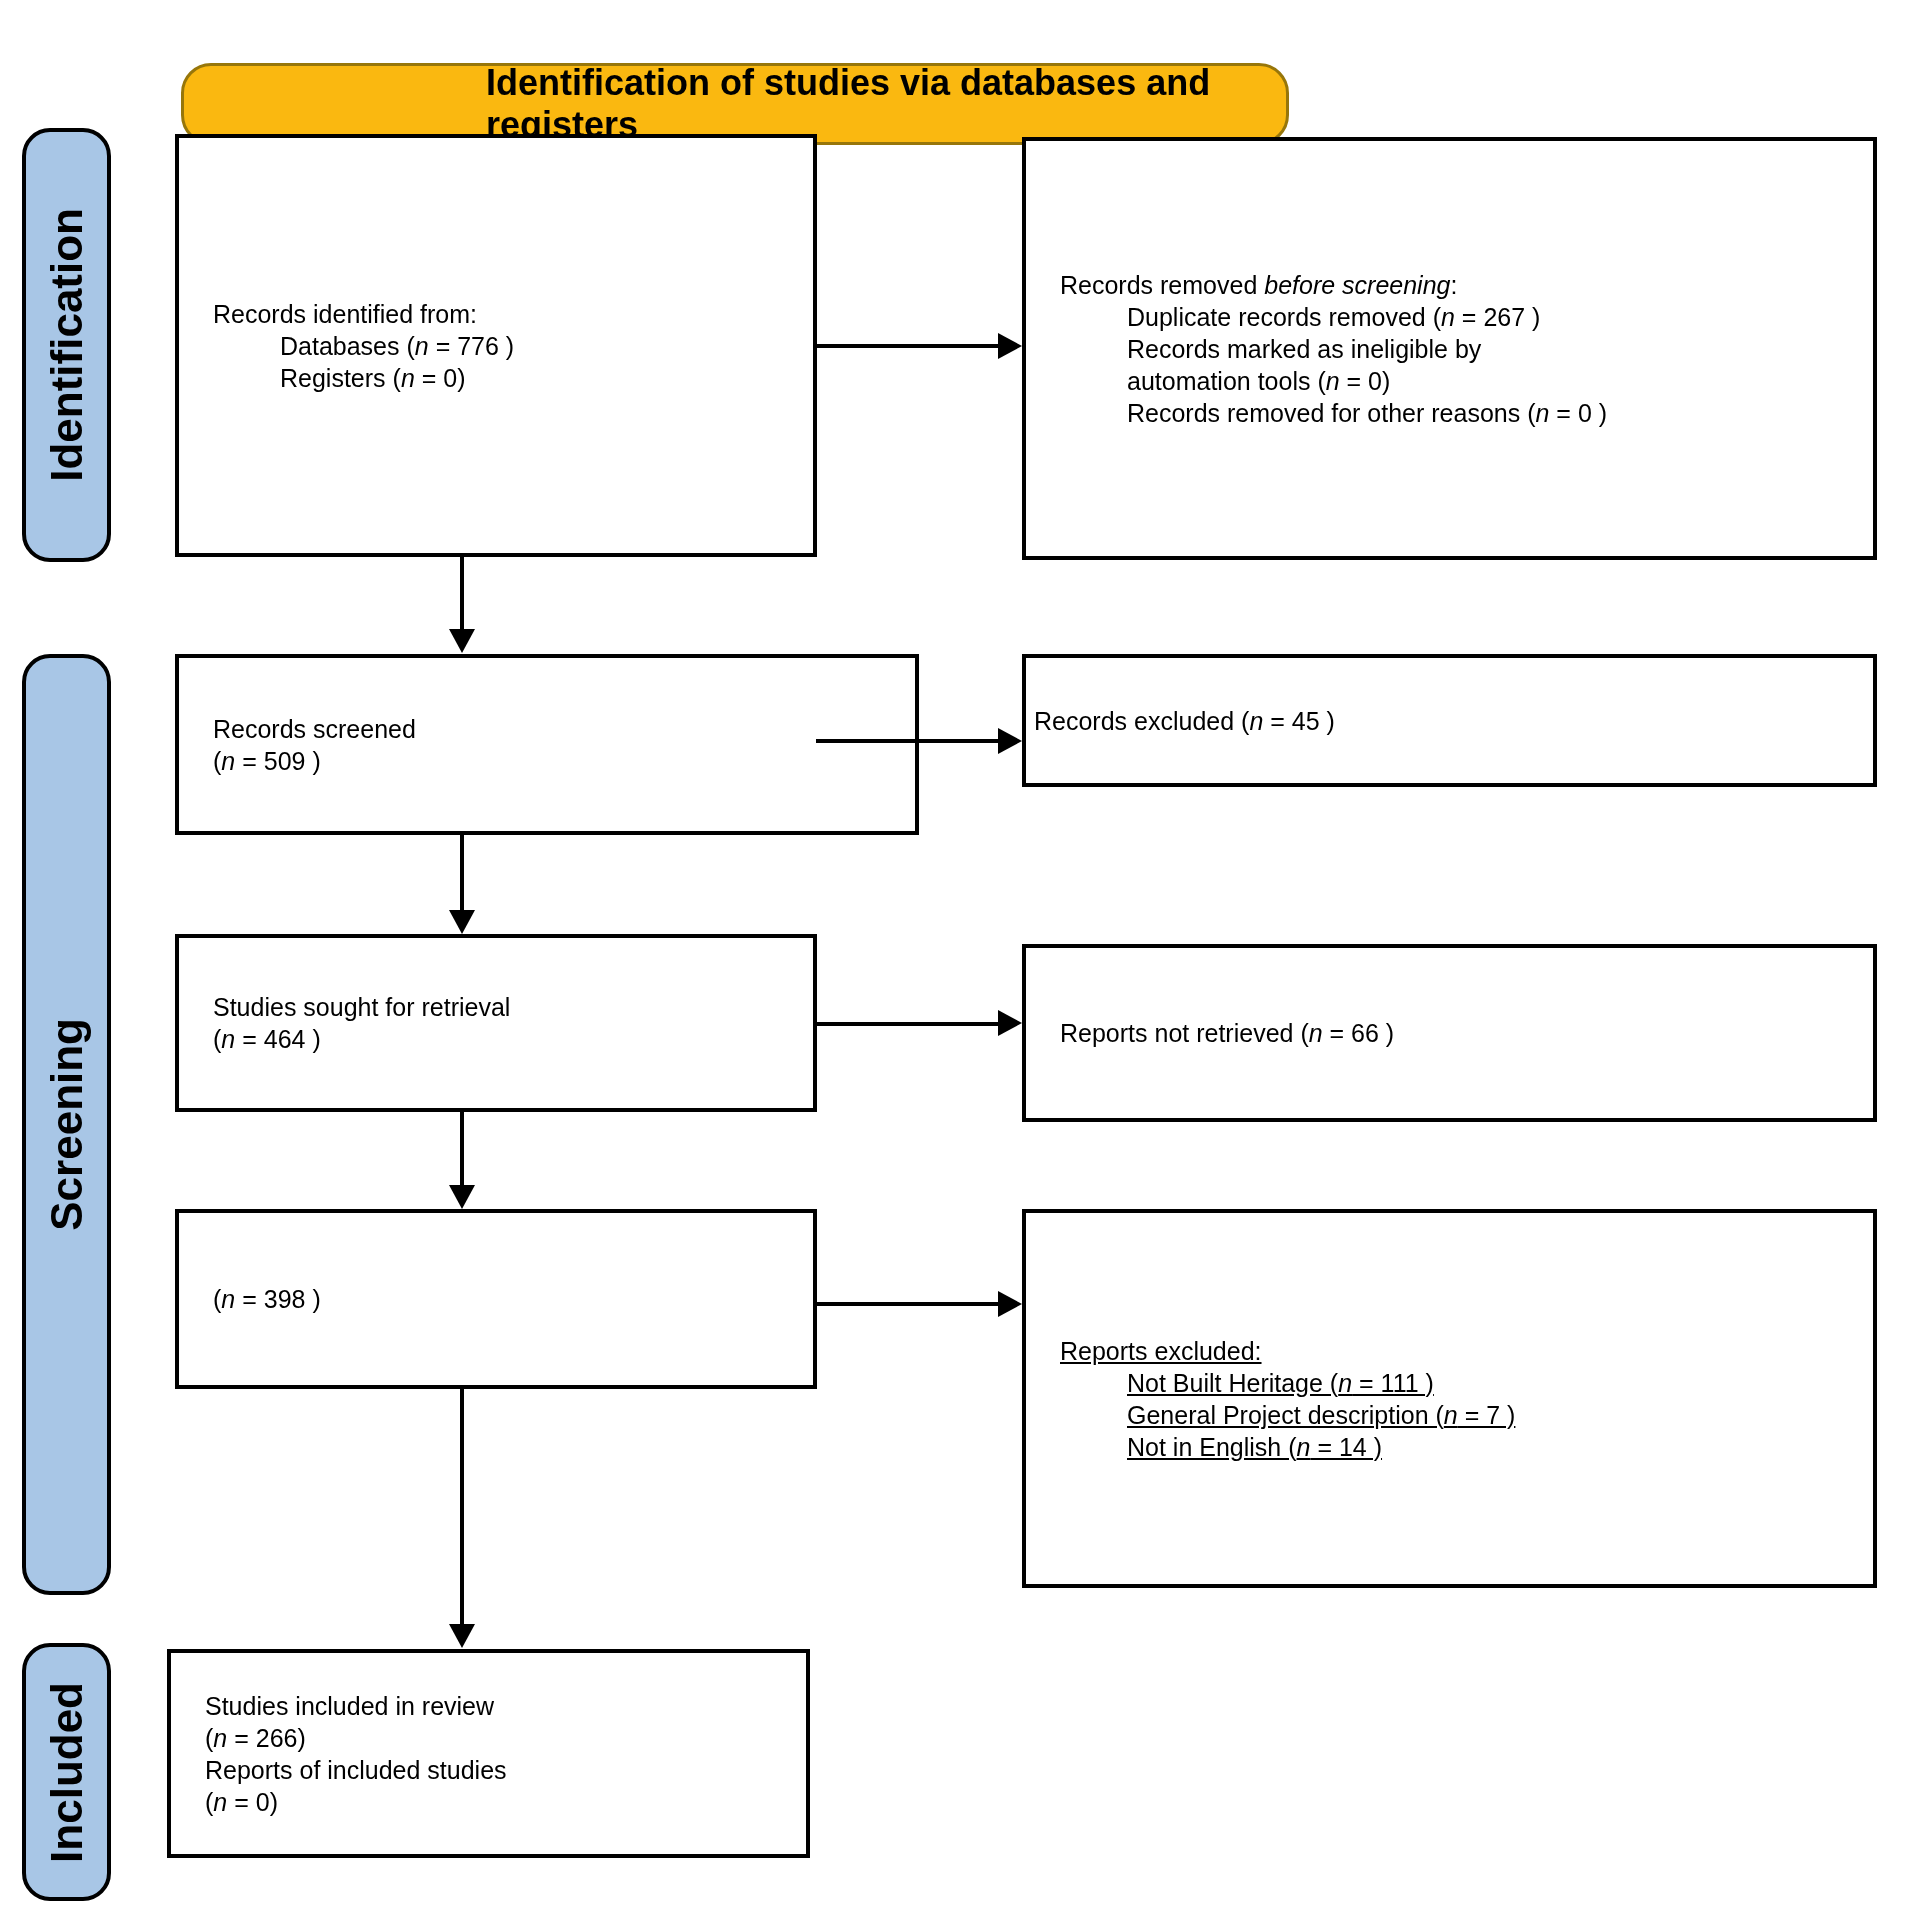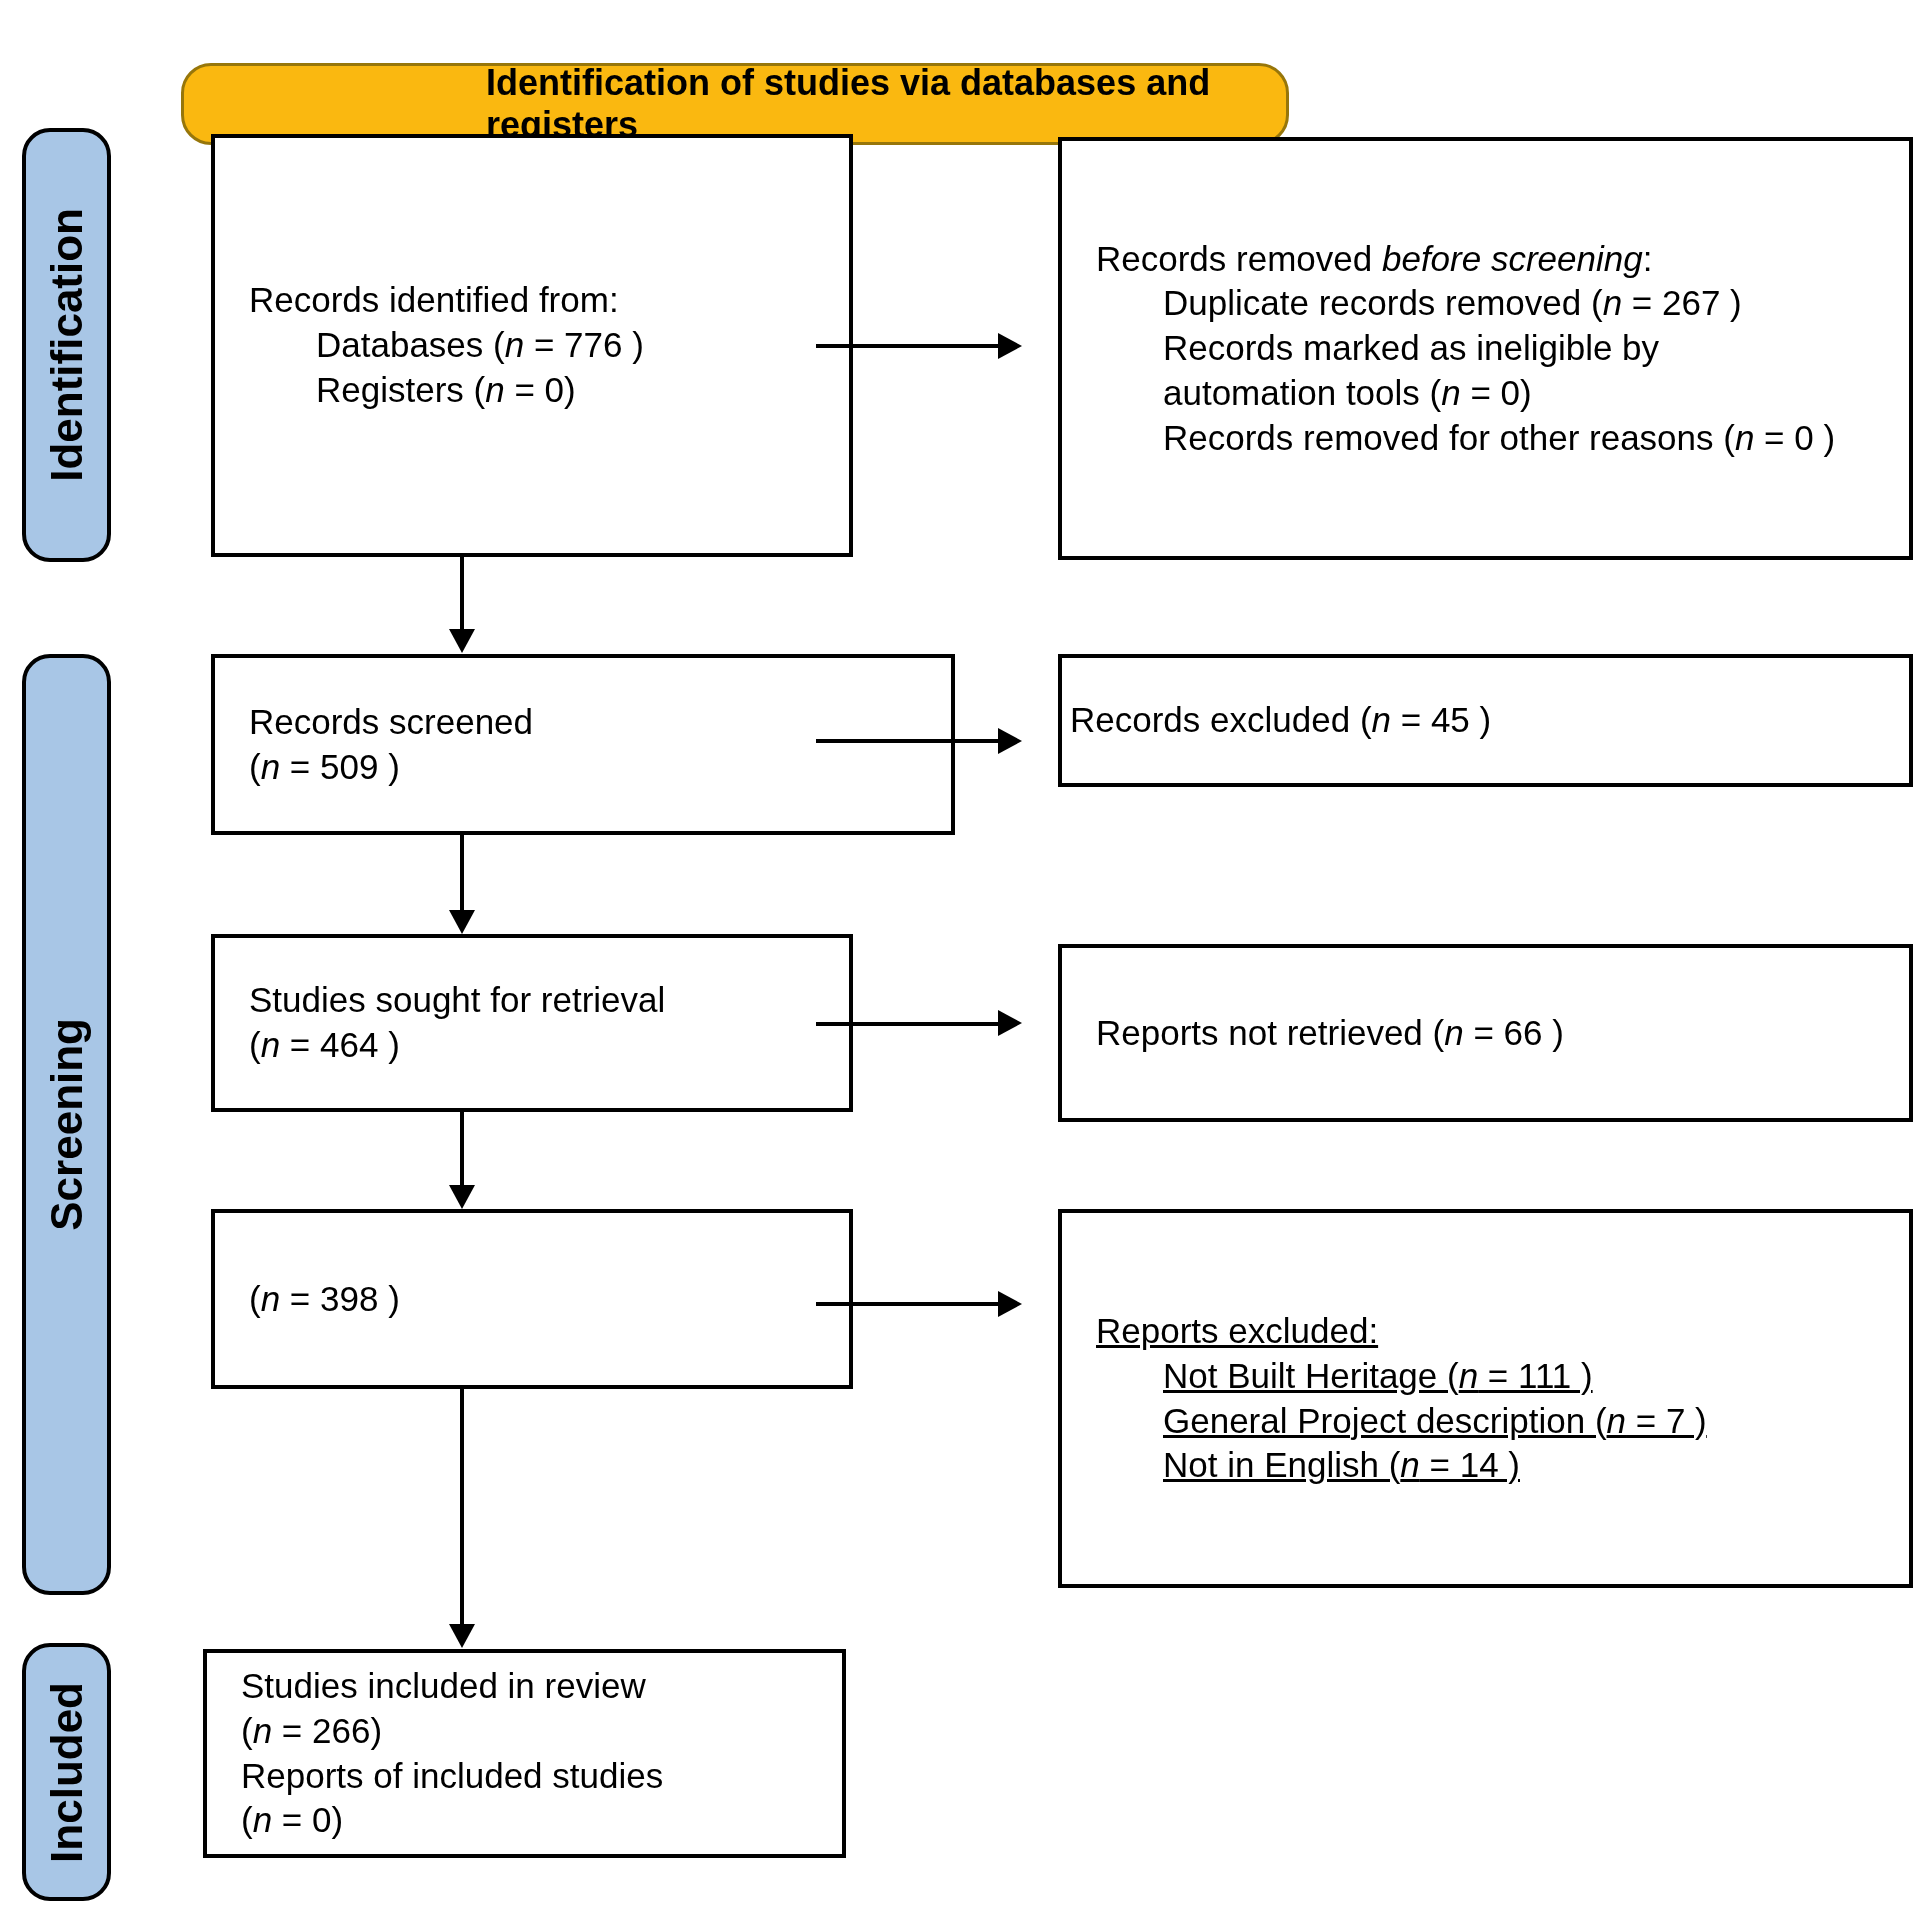--- a/index.html
+++ b/index.html
@@ -48,21 +48,21 @@
   }
 
   
   .fbox {
     position: absolute;
     background: #ffffff;
     border: 4.8px solid #000;
     box-sizing: border-box;
     display: flex; flex-direction: column; justify-content: center;
     padding-left: 34px; padding-right: 9.7px;
-    font-size: 35px; line-height: 1.28; margin-left: 36px;
+    font-size: 25px; line-height: 1.28;
   }
   .fbox .line { white-space: nowrap; }
   .fbox .line.indent { padding-left: 67px; }
 
   
   .vline { position: absolute; width: 3.6px; background: var(--line-color); }
   .vhead { position: absolute; width: 0; height: 0;
            border-left: 13.3px solid transparent; border-right: 13.3px solid transparent;
            border-top: 24px solid var(--line-color); }
   .hline { position: absolute; height: 3.6px; background: var(--line-color); }

